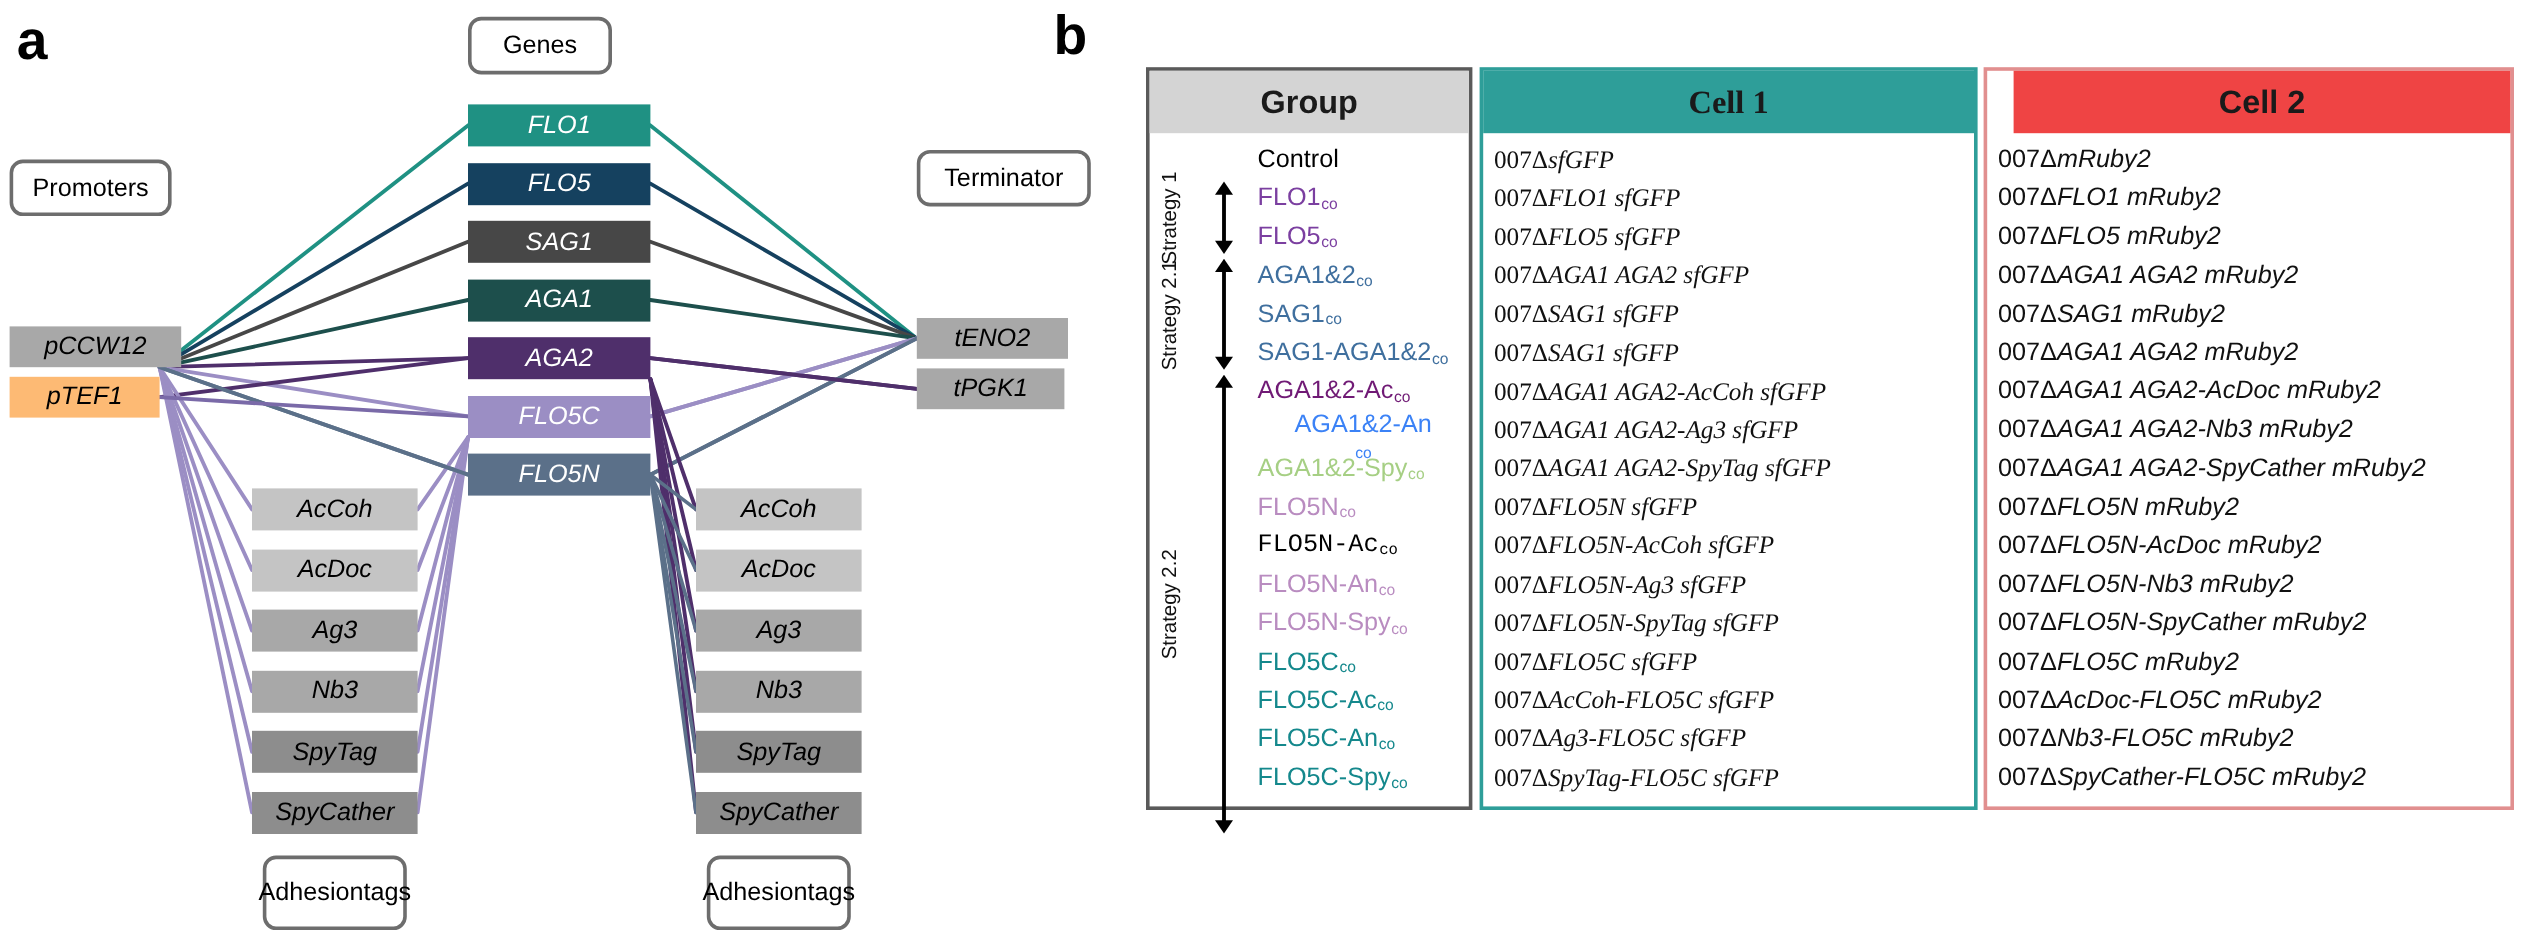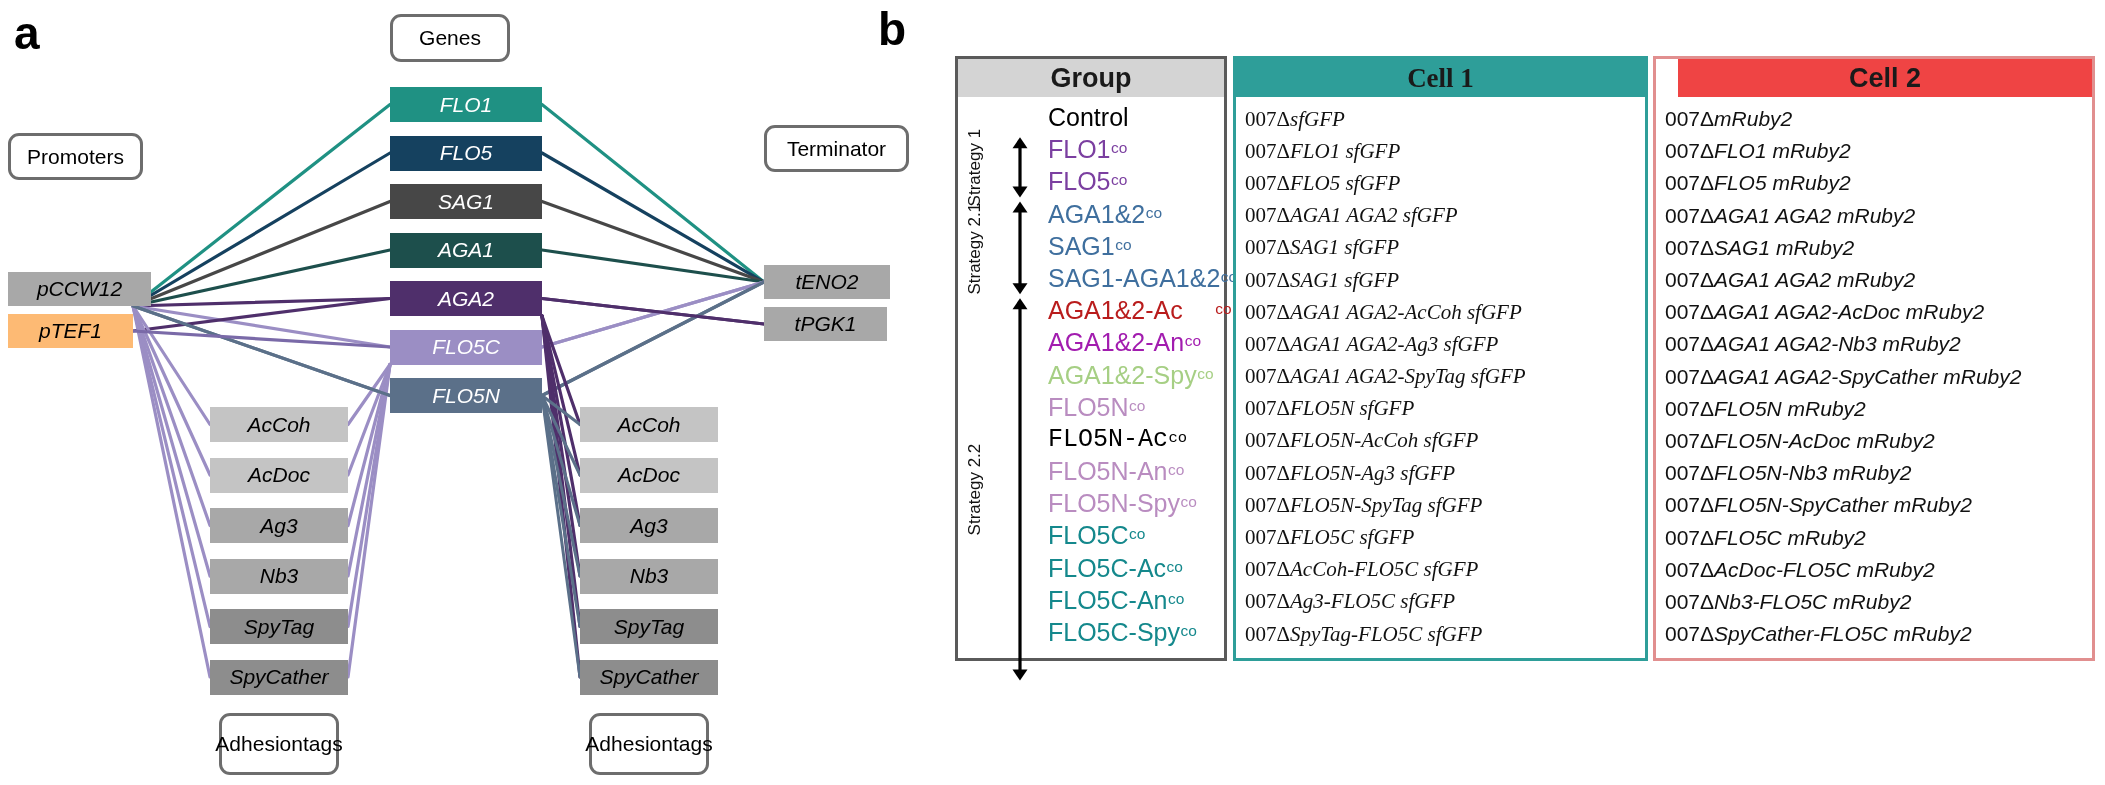--- a/index.html
+++ b/index.html
@@ -81,21 +81,21 @@
     position: absolute;
     top: 0;
     box-sizing: border-box;
     background: #ffffff;
   }
   #col-group  { left: 0px;   width: 272px; border: 3px solid #5a5a5a; }
   #col-cell1  { left: 278px; width: 415px; border: 3px solid #2e9e99; font-family: Liberation Serif, serif; }
   #col-cell2  { left: 698px; width: 442px; border: 3px solid #e18f8f; }
 
   .tbl-head {
-    height: 38px;
+    height: 52px;
     display: flex;
     align-items: center;
     justify-content: center;
     font-weight: bold;
     font-size: 27px;
     color: #1a1a1a;
     box-sizing: border-box;
   }
   #col-group  .tbl-head { background: #d4d4d4; }
   #col-cell1  .tbl-head { background: #2e9e99; }
@@ -116,23 +116,23 @@
   .strain-row .ital { font-style: italic; }
 
   
   #group-body {
     position: relative;
     padding: 6px 0 8px 0;
   }
   .grp-row {
     height: 32.2px;
     display: flex;
-    align-items: flex-start;
+    align-items: center;
     padding-left: 90px;
-    font-size: 25px;
+    font-size: 21px;
     white-space: nowrap;
     box-sizing: border-box;
   }
   .grp-row sub {
     font-size: 0.62em;
     vertical-align: baseline;
     position: relative;
     top: 4px;
     margin-left: 0.5px;
   }
@@ -290,25 +290,25 @@
             <sub>co</sub>
           </div>
           <div class="grp-row" style="color: rgb(63, 111, 158);">
             <span>SAG1</span>
             <sub>co</sub>
           </div>
           <div class="grp-row" style="color: rgb(63, 111, 158);">
             <span>SAG1-AGA1&amp;2</span>
             <sub>co</sub>
           </div>
-          <div class="grp-row" style="color: #b91c1c; gap: 32px;">
+          <div class="grp-row" style="color: #701a75;">
             <span>AGA1&amp;2-Ac</span>
             <sub>co</sub>
           </div>
-          <div class="grp-row" style="color: #a21caf;">
+          <div class="grp-row" style="color: #3b82f6; flex-direction: column;">
             <span>AGA1&amp;2-An</span>
             <sub>co</sub>
           </div>
           <div class="grp-row" style="color: rgb(166, 207, 132);">
             <span>AGA1&amp;2-Spy</span>
             <sub>co</sub>
           </div>
           <div class="grp-row" style="color: rgb(185, 140, 192);">
             <span>FLO5N</span>
             <sub>co</sub>

